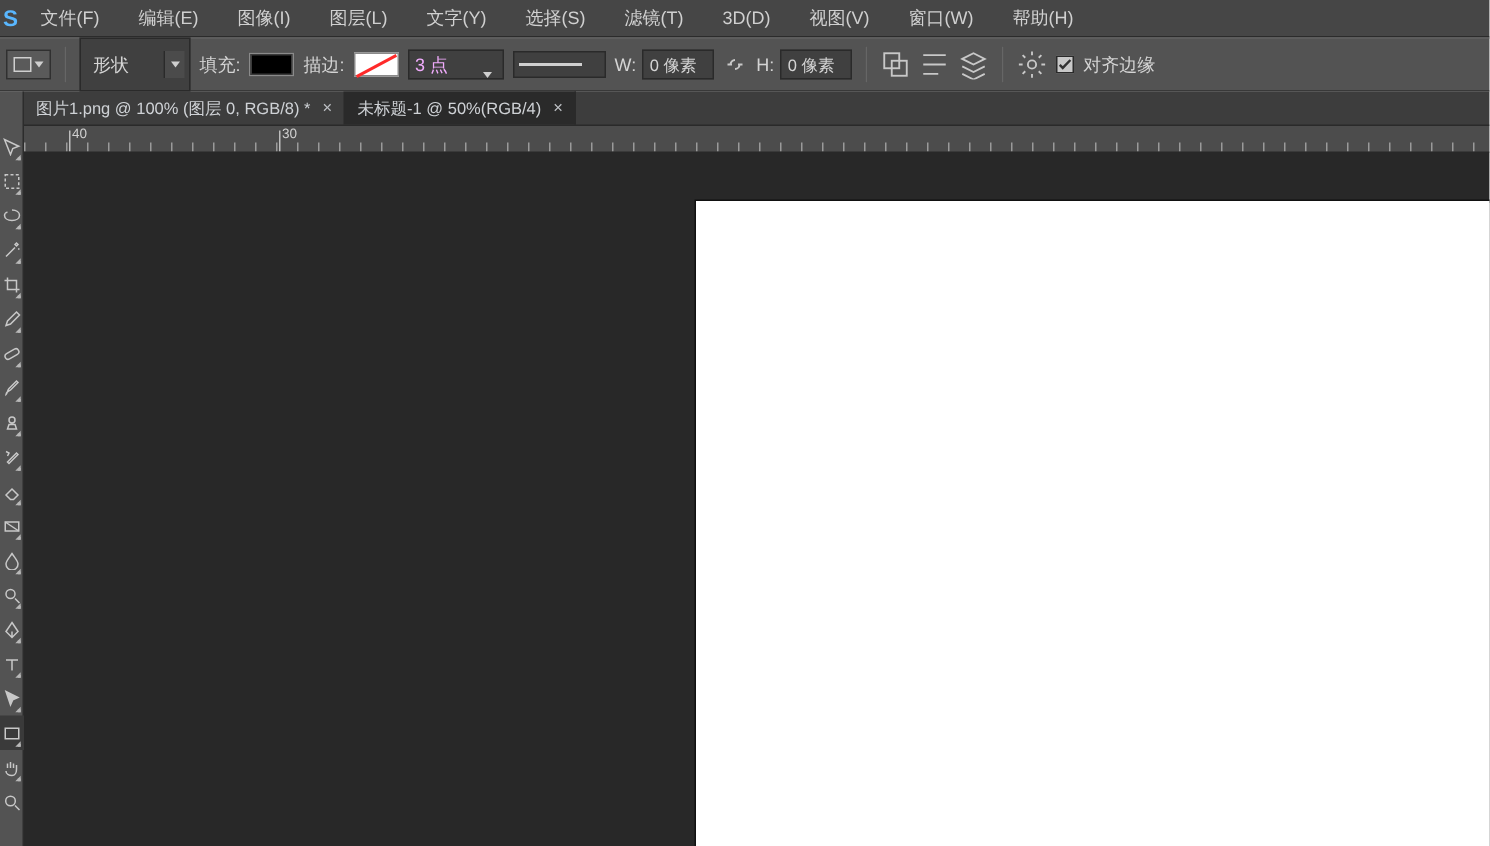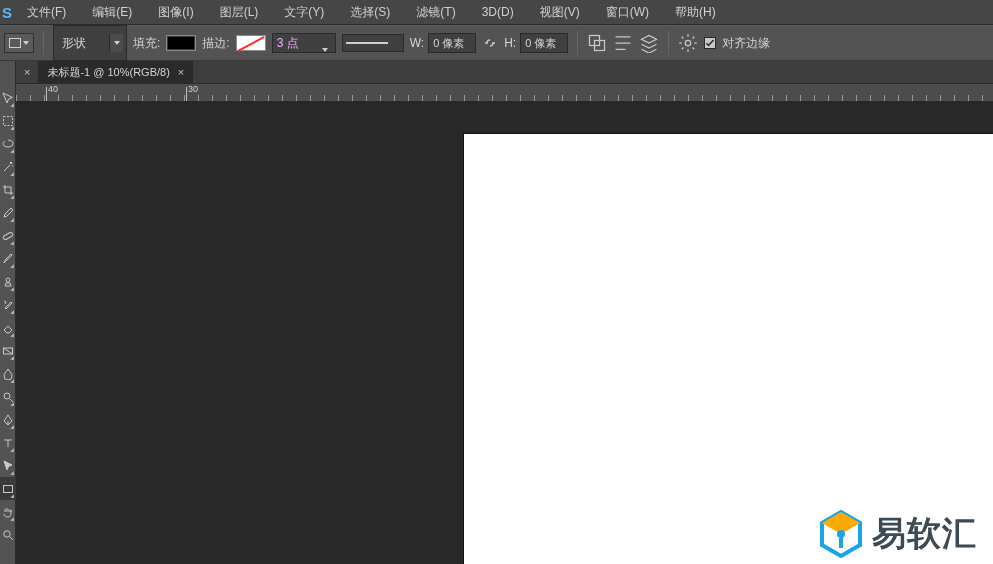--- a/index.html
+++ b/index.html
@@ -362,24 +362,25 @@
   <div class="tool">
         <svg width="12" height="12" viewBox="0 0 12 12">
           <circle cx="5" cy="5" r="3.2"></circle>
           <path d="M8 8l3 3"></path>
         </svg>
       </div>
 </div>
 
 <div class="tabsrow">
   <div class="doc-tab">
+    <span>图片1.png @ 100% (图层 0, RGB/8) *</span>
     <span class="close">×</span>
   </div>
   <div class="doc-tab active">
-    <span>未标题-1 @ 10%(RGB/8)</span>
+    <span>未标题-1 @ 50%(RGB/4)</span>
     <span class="close">×</span>
   </div>
 </div>
 
 <div class="ruler-h">
   <div class="tick-major" style="left:30px"></div>
   <span class="tick-label" style="left:30px">40</span>
   <div class="tick-major" style="left:170px"></div>
   <span class="tick-label" style="left:170px">30</span>
 <div class="tick-minor" style="left: 0px;"></div>
@@ -451,23 +452,14 @@
       <div class="tick-minor" style="left: 924px;"></div>
       <div class="tick-minor" style="left: 938px;"></div>
       <div class="tick-minor" style="left: 952px;"></div>
       <div class="tick-minor" style="left: 966px;"></div>
     </div>
 
 <div class="canvas-wrap">
   <div class="doc-canvas"></div>
 </div>
 
-<div class="watermark">
-  <svg class="wm-logo" viewBox="0 0 42 48">
-    <polygon points="21,2 40,13 40,35 21,46 2,35 2,13" fill="none" stroke="#1aa3e8" stroke-width="4"></polygon>
-    <polygon points="21,2 40,13 21,24 2,13" fill="#ffaa00" stroke="none"></polygon>
-    <circle cx="21" cy="24" r="4" fill="#1aa3e8" stroke="none"></circle>
-    <rect x="19" y="28" width="4" height="10" fill="#1aa3e8" stroke="none"></rect>
-  </svg>
-  <span>易软汇</span>
-</div>
 
 </div>
 
 </body></html>

